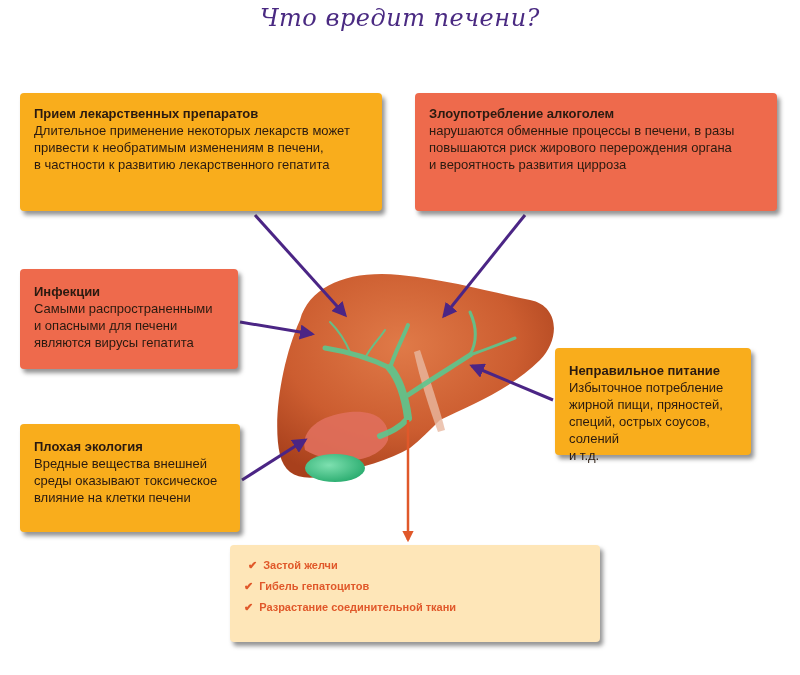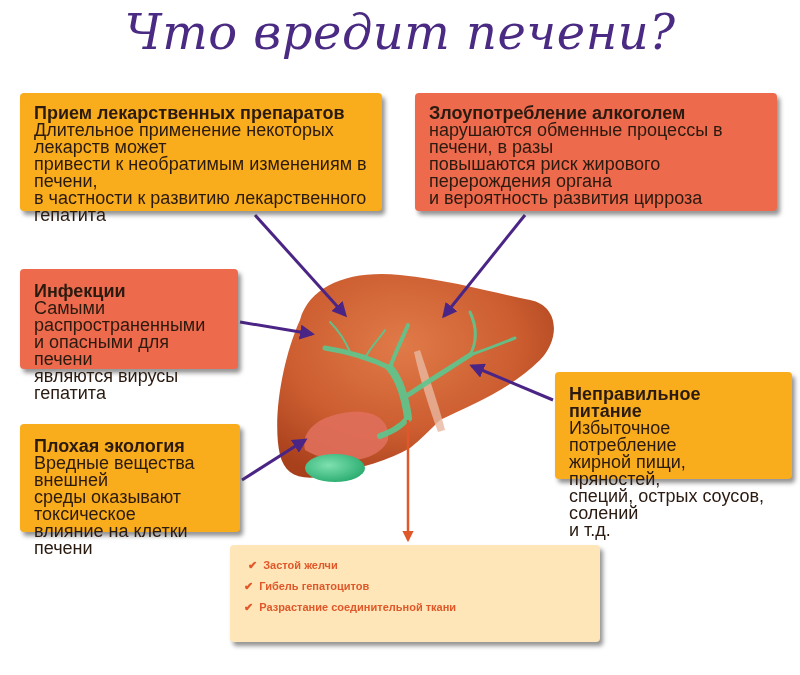--- a/index.html
+++ b/index.html
@@ -4,26 +4,26 @@
 <style>
   html, body { margin: 0; padding: 0; }
   body {
     width: 800px; height: 675px; background: #ffffff;
     position: relative; overflow: hidden;
     font-family: "Liberation Sans", sans-serif;
   }
   .title {
     position: absolute; left: 0; top: 4px; width: 800px; text-align: center;
     font-family: "DejaVu Serif", serif; font-style: italic;
-    font-size: 48px; color: #4a2a82; letter-spacing: 0.5px;
+    font-size: 24px; color: #4a2a82; letter-spacing: 0.5px;
   }
   .box {
     position: absolute; border-radius: 4px;
     box-shadow: 3px 4px 4px rgba(60,60,60,0.55);
-    color: #2a1a10; font-size: 18px; line-height: 17px;
+    color: #2a1a10; font-size: 13px; line-height: 17px;
     padding: 12px 14px; box-sizing: border-box;
   }
   .box .head { font-weight: bold; display: block; }
   .box .line { display: block; }
   .orange { background: #f9ad1c; }
   .red { background: #ee6a4c; }
   .result {
     position: absolute; left: 230px; top: 545px; width: 370px; height: 97px;
     background: #fee6b8; border-radius: 4px;
     box-shadow: 3px 4px 4px rgba(60,60,60,0.55);
@@ -104,21 +104,21 @@
   <span class="line">и вероятность развития цирроза</span>
 </div>
 
 <div class="box red" style="left:20px; top:269px; width:218px; height:100px; padding-top:14px;">
   <span class="head">Инфекции</span>
   <span class="line">Самыми распространенными</span>
   <span class="line">и опасными для печени</span>
   <span class="line">являются вирусы гепатита</span>
 </div>
 
-<div class="box orange" style="left:555px; top:372px; width:237px; height:107px; padding-top:14px;">
+<div class="box orange" style="left:555px; top:348px; width:196px; height:107px; padding-top:14px;">
   <span class="head">Неправильное питание</span>
   <span class="line">Избыточное потребление</span>
   <span class="line">жирной пищи, пряностей,</span>
   <span class="line">специй, острых соусов, солений</span>
   <span class="line">и т.д.</span>
 </div>
 
 <div class="box orange" style="left:20px; top:424px; width:220px; height:108px; padding-top:14px;">
   <span class="head">Плохая экология</span>
   <span class="line">Вредные вещества внешней</span>

